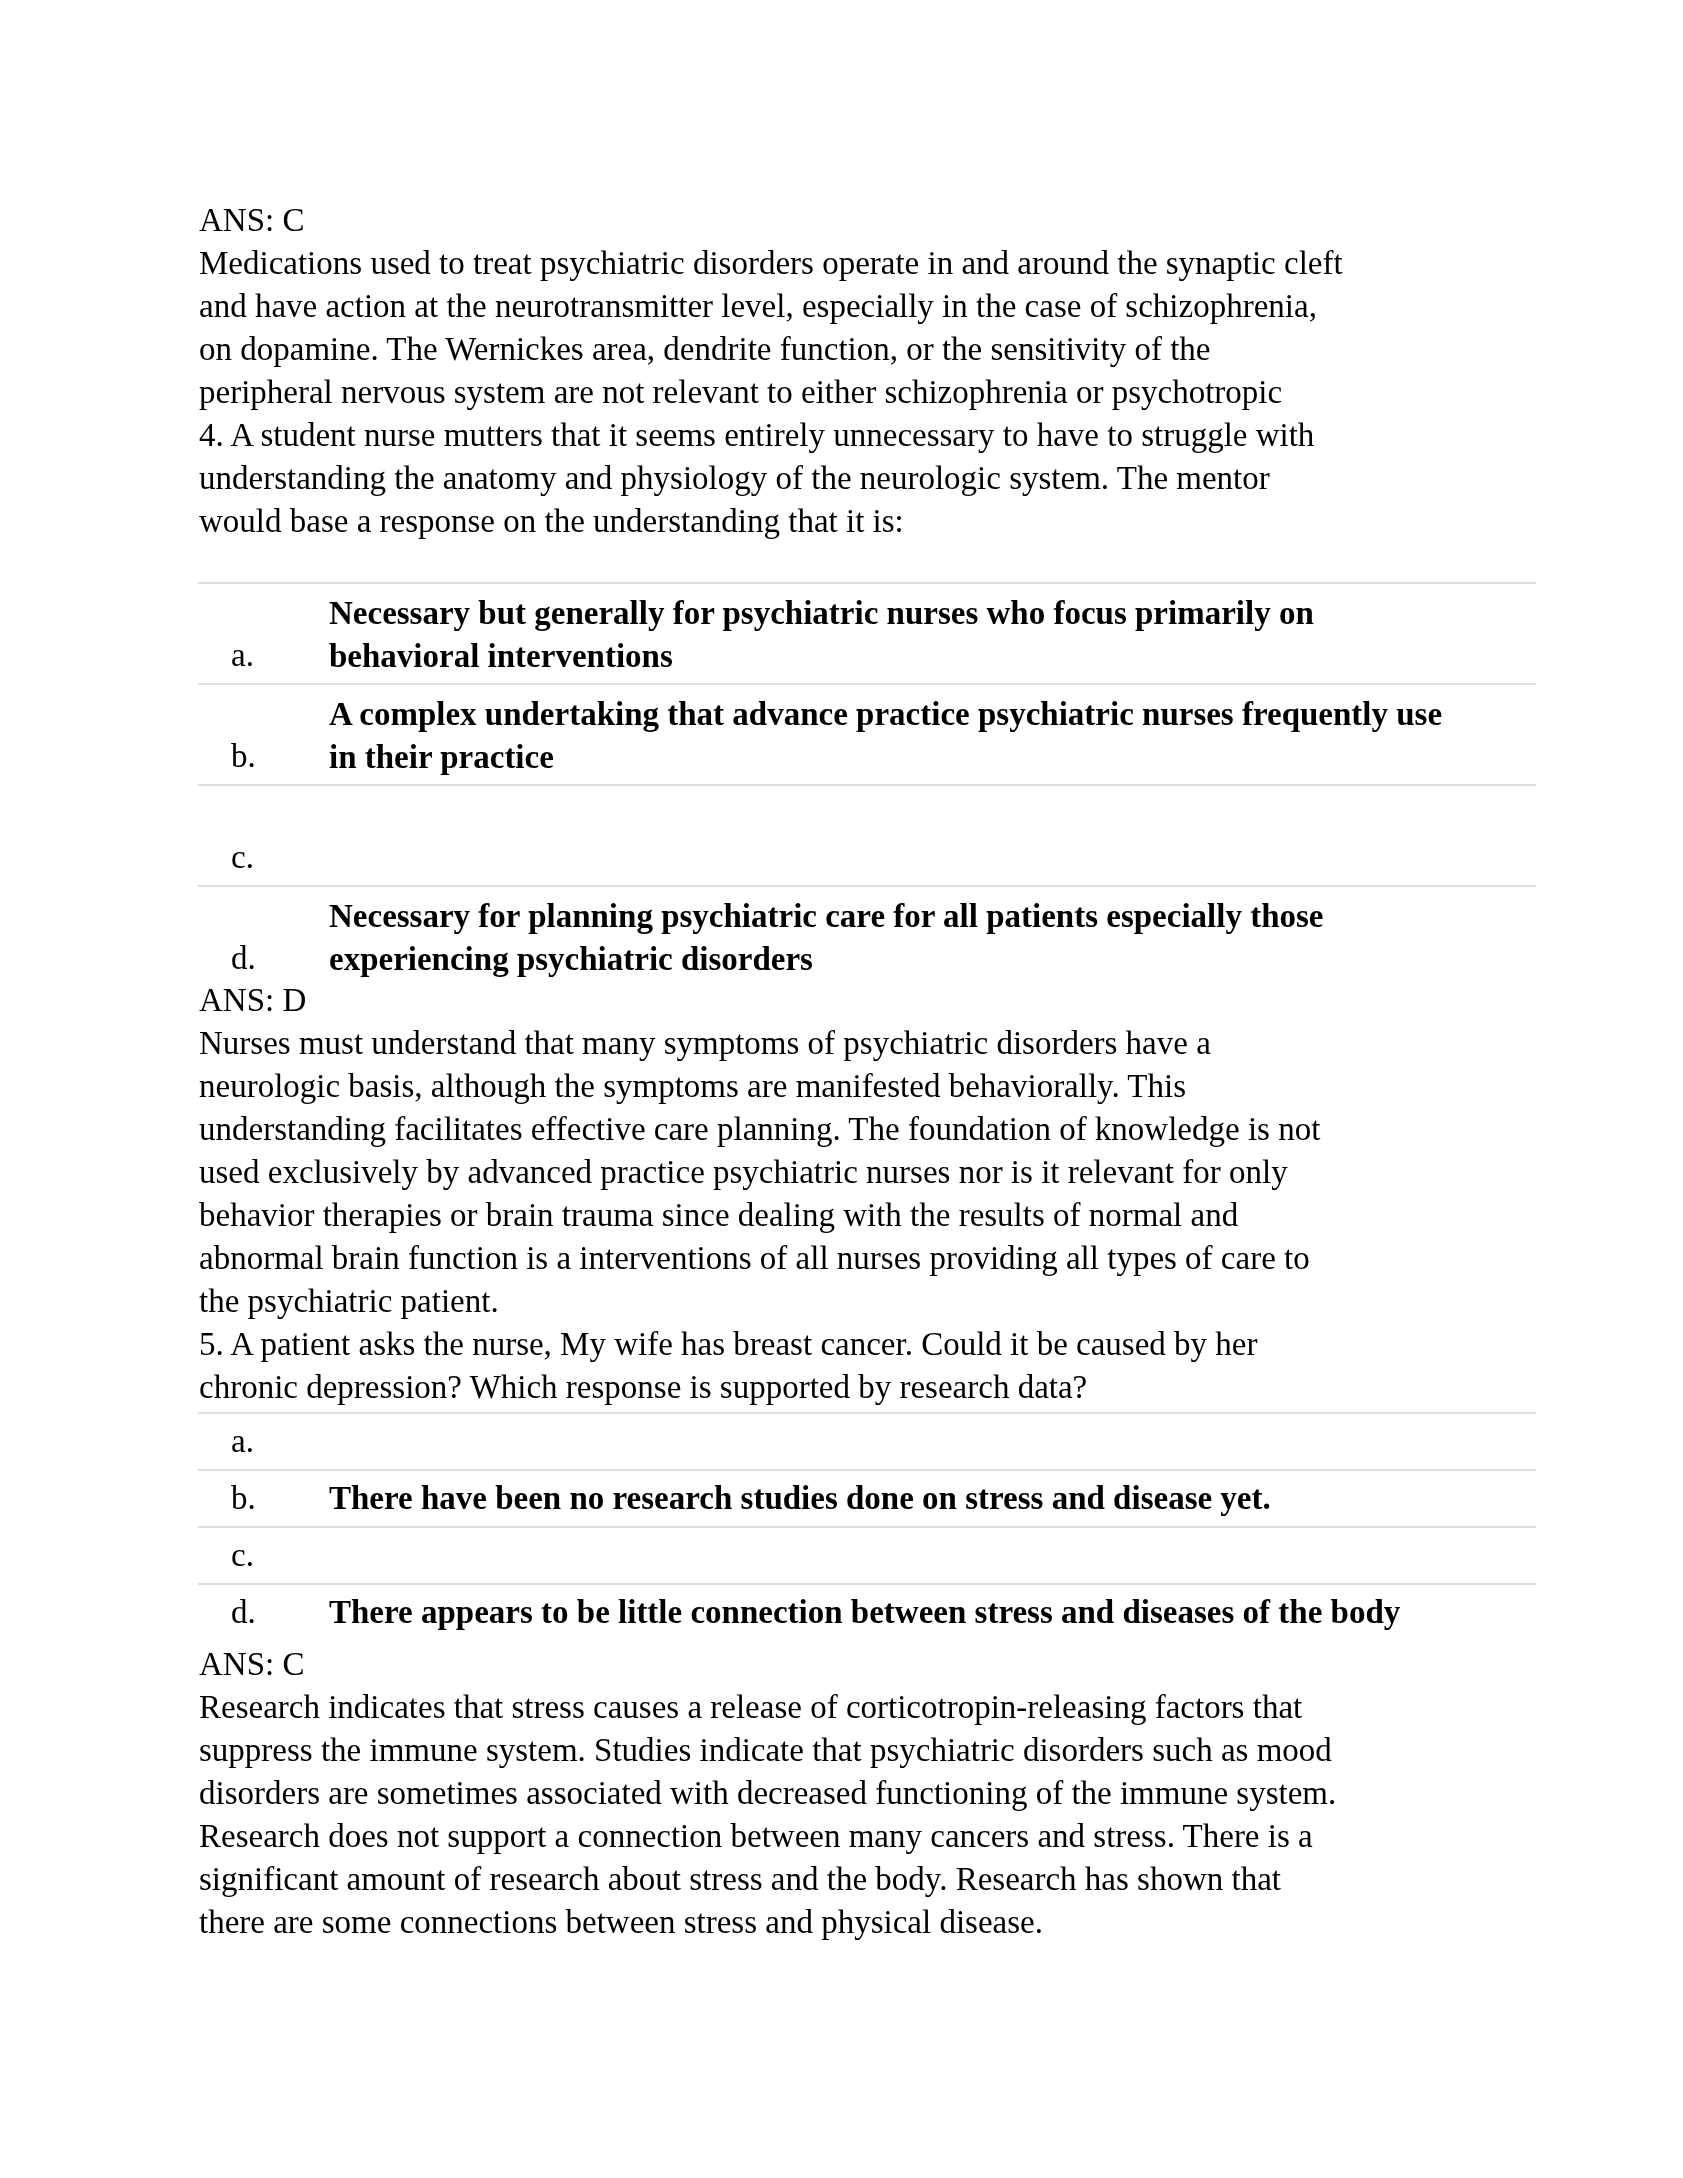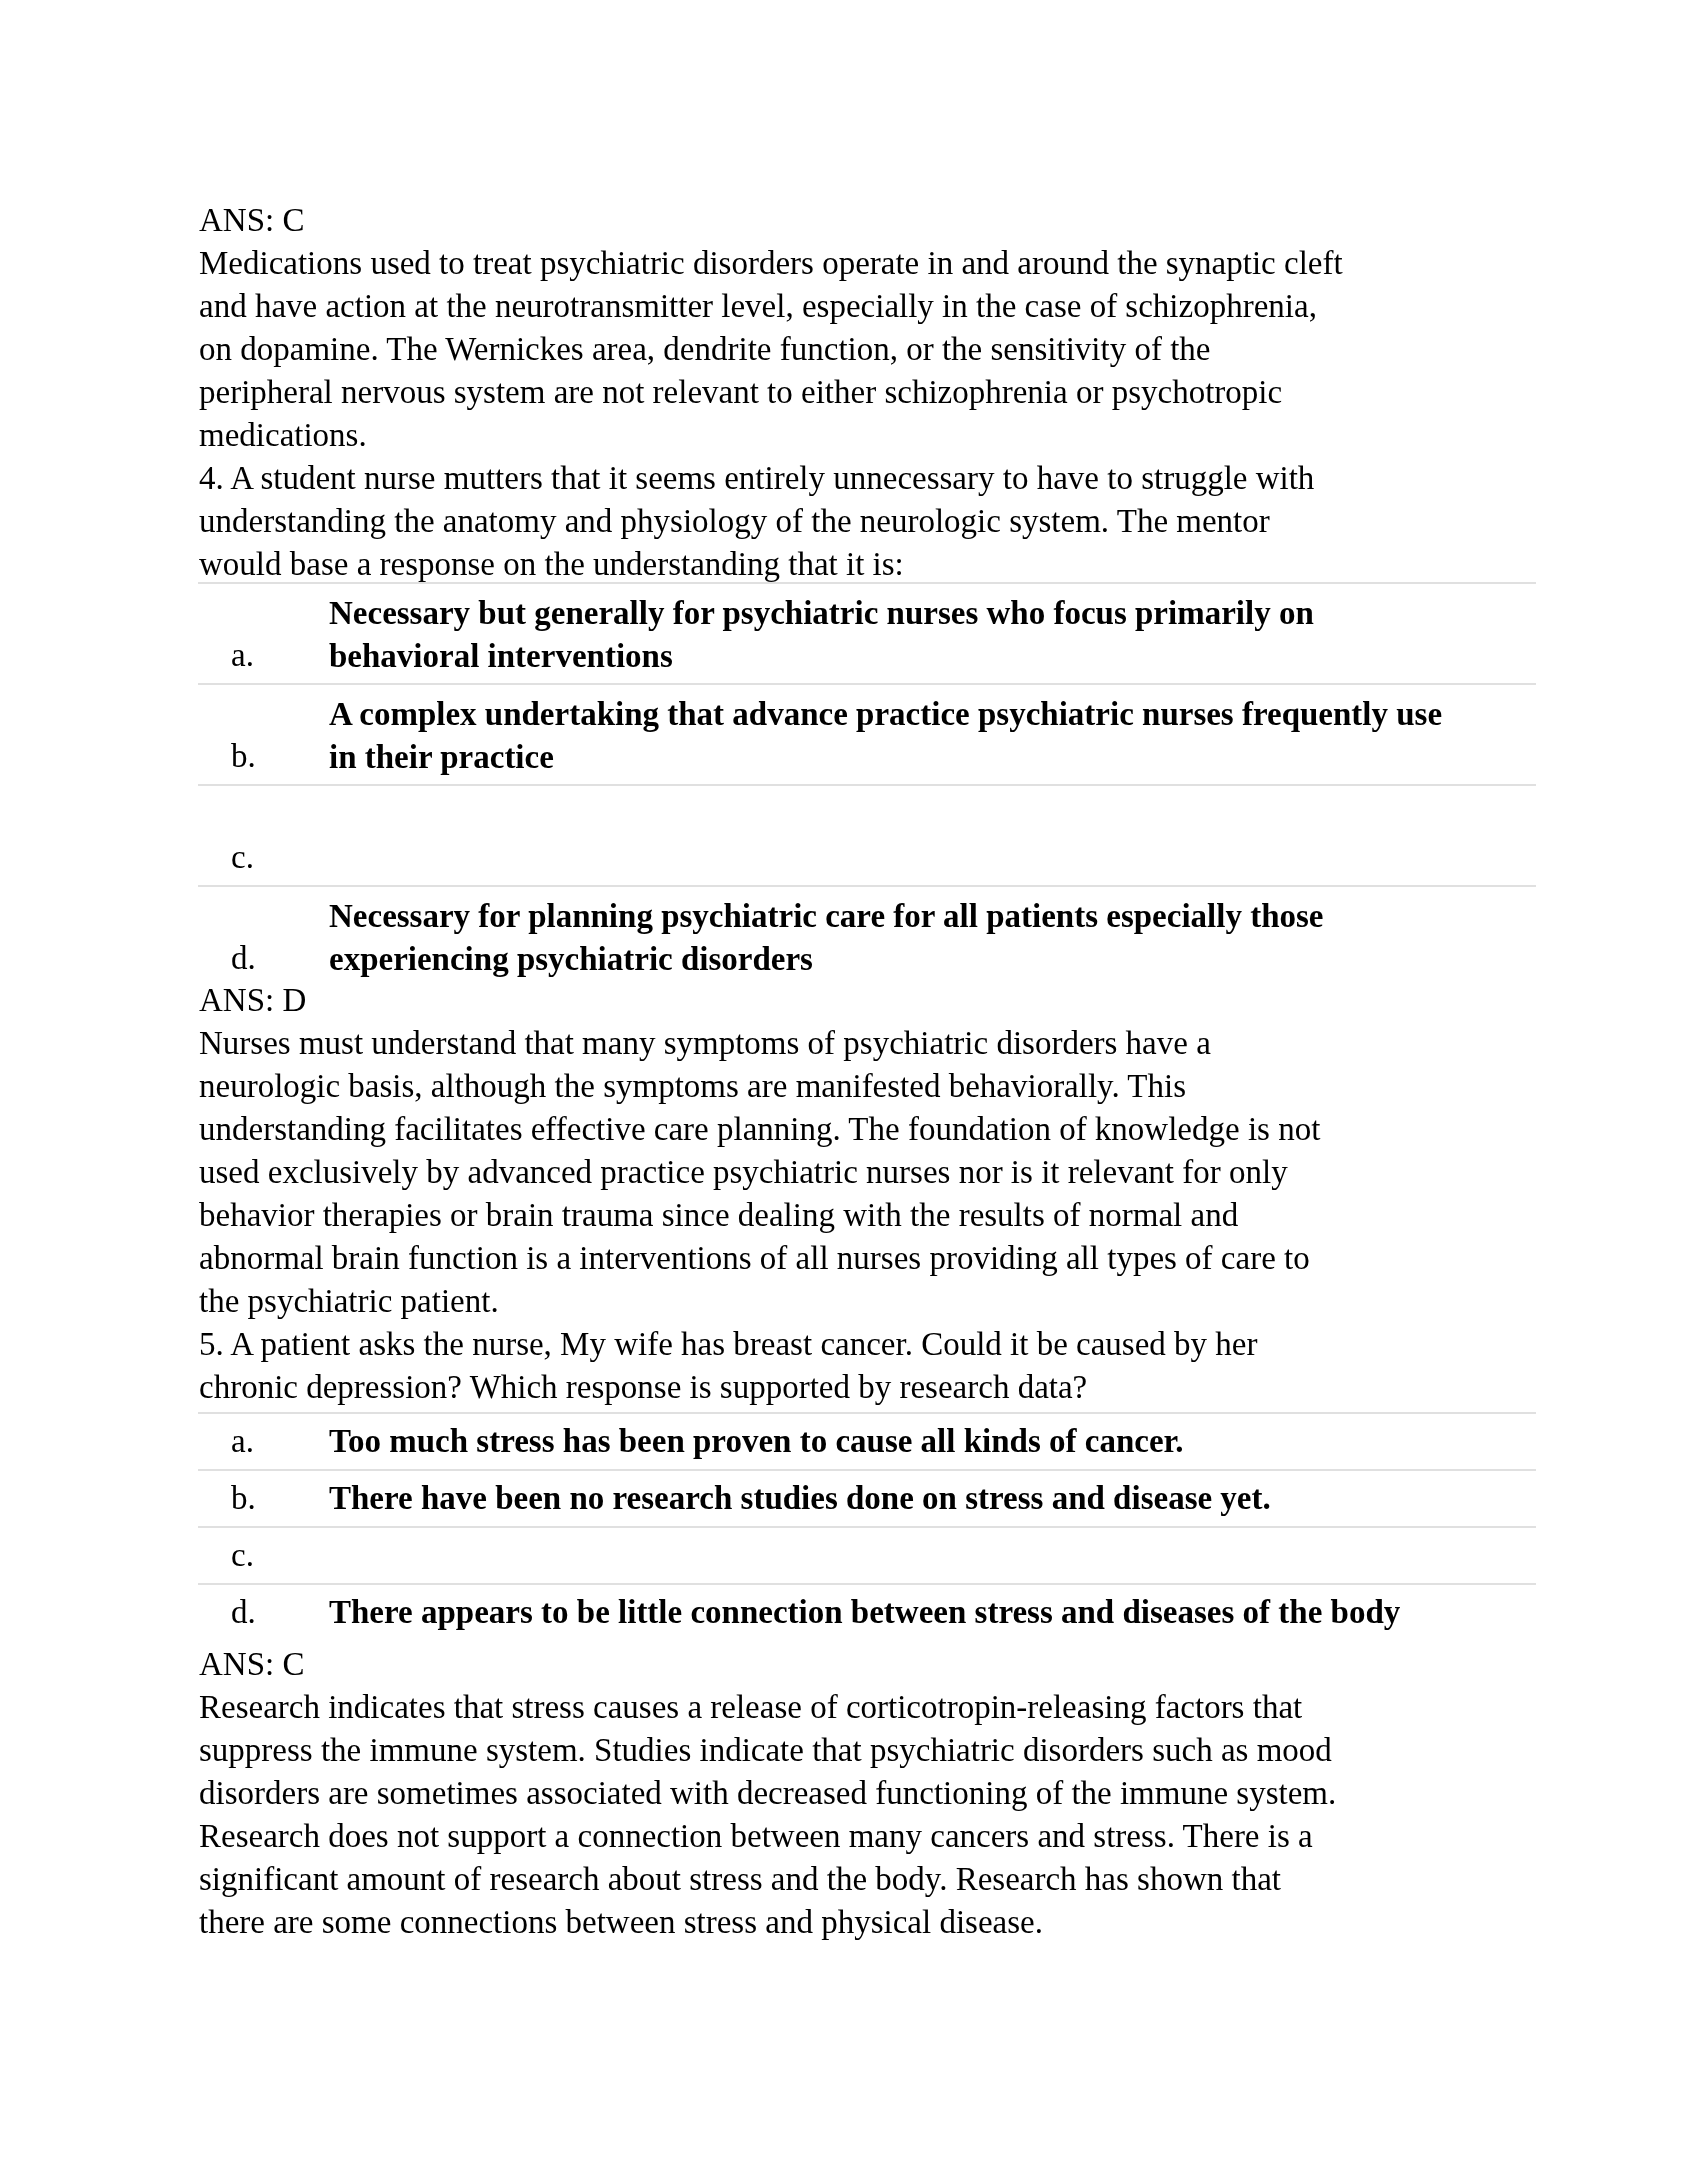--- a/index.html
+++ b/index.html
@@ -24,21 +24,20 @@
 <body>
 
 <div class="page">
 
   <div class="block" style="top:199px;">
     <span class="line">ANS: C</span>
     <span class="line">Medications used to treat psychiatric disorders operate in and around the synaptic cleft</span>
     <span class="line">and have action at the neurotransmitter level, especially in the case of schizophrenia,</span>
     <span class="line">on dopamine. The Wernickes area, dendrite function, or the sensitivity of the</span>
     <span class="line">peripheral nervous system are not relevant to either schizophrenia or psychotropic</span>
-    <span class="line">medications.</span>
     <span class="line">4. A student nurse mutters that it seems entirely unnecessary to have to struggle with</span>
     <span class="line">understanding the anatomy and physiology of the neurologic system. The mentor</span>
     <span class="line">would base a response on the understanding that it is:</span>
   </div>
 
   <div class="opts" style="top:582px;">
     <div class="opt-row tall">
       <span class="opt-letter">a.</span>
       <div class="opt-text">
         <span class="line">Necessary but generally for psychiatric nurses who focus primarily on</span>
@@ -73,23 +72,20 @@
     <span class="line">behavior therapies or brain trauma since dealing with the results of normal and</span>
     <span class="line">abnormal brain function is a interventions of all nurses providing all types of care to</span>
     <span class="line">the psychiatric patient.</span>
     <span class="line">5. A patient asks the nurse, My wife has breast cancer. Could it be caused by her</span>
     <span class="line">chronic depression? Which response is supported by research data?</span>
   </div>
 
   <div class="opts" style="top:1412px;">
     <div class="opt-row short">
       <span class="opt-letter">a.</span>
-      <div class="opt-text">
-        <span class="line">Too much stress has been proven to cause all kinds of cancer.</span>
-      </div>
     </div>
     <div class="opt-row short">
       <span class="opt-letter">b.</span>
       <div class="opt-text">
         <span class="line">There have been no research studies done on stress and disease yet.</span>
       </div>
     </div>
     <div class="opt-row short">
       <span class="opt-letter">c.</span>
     </div>

